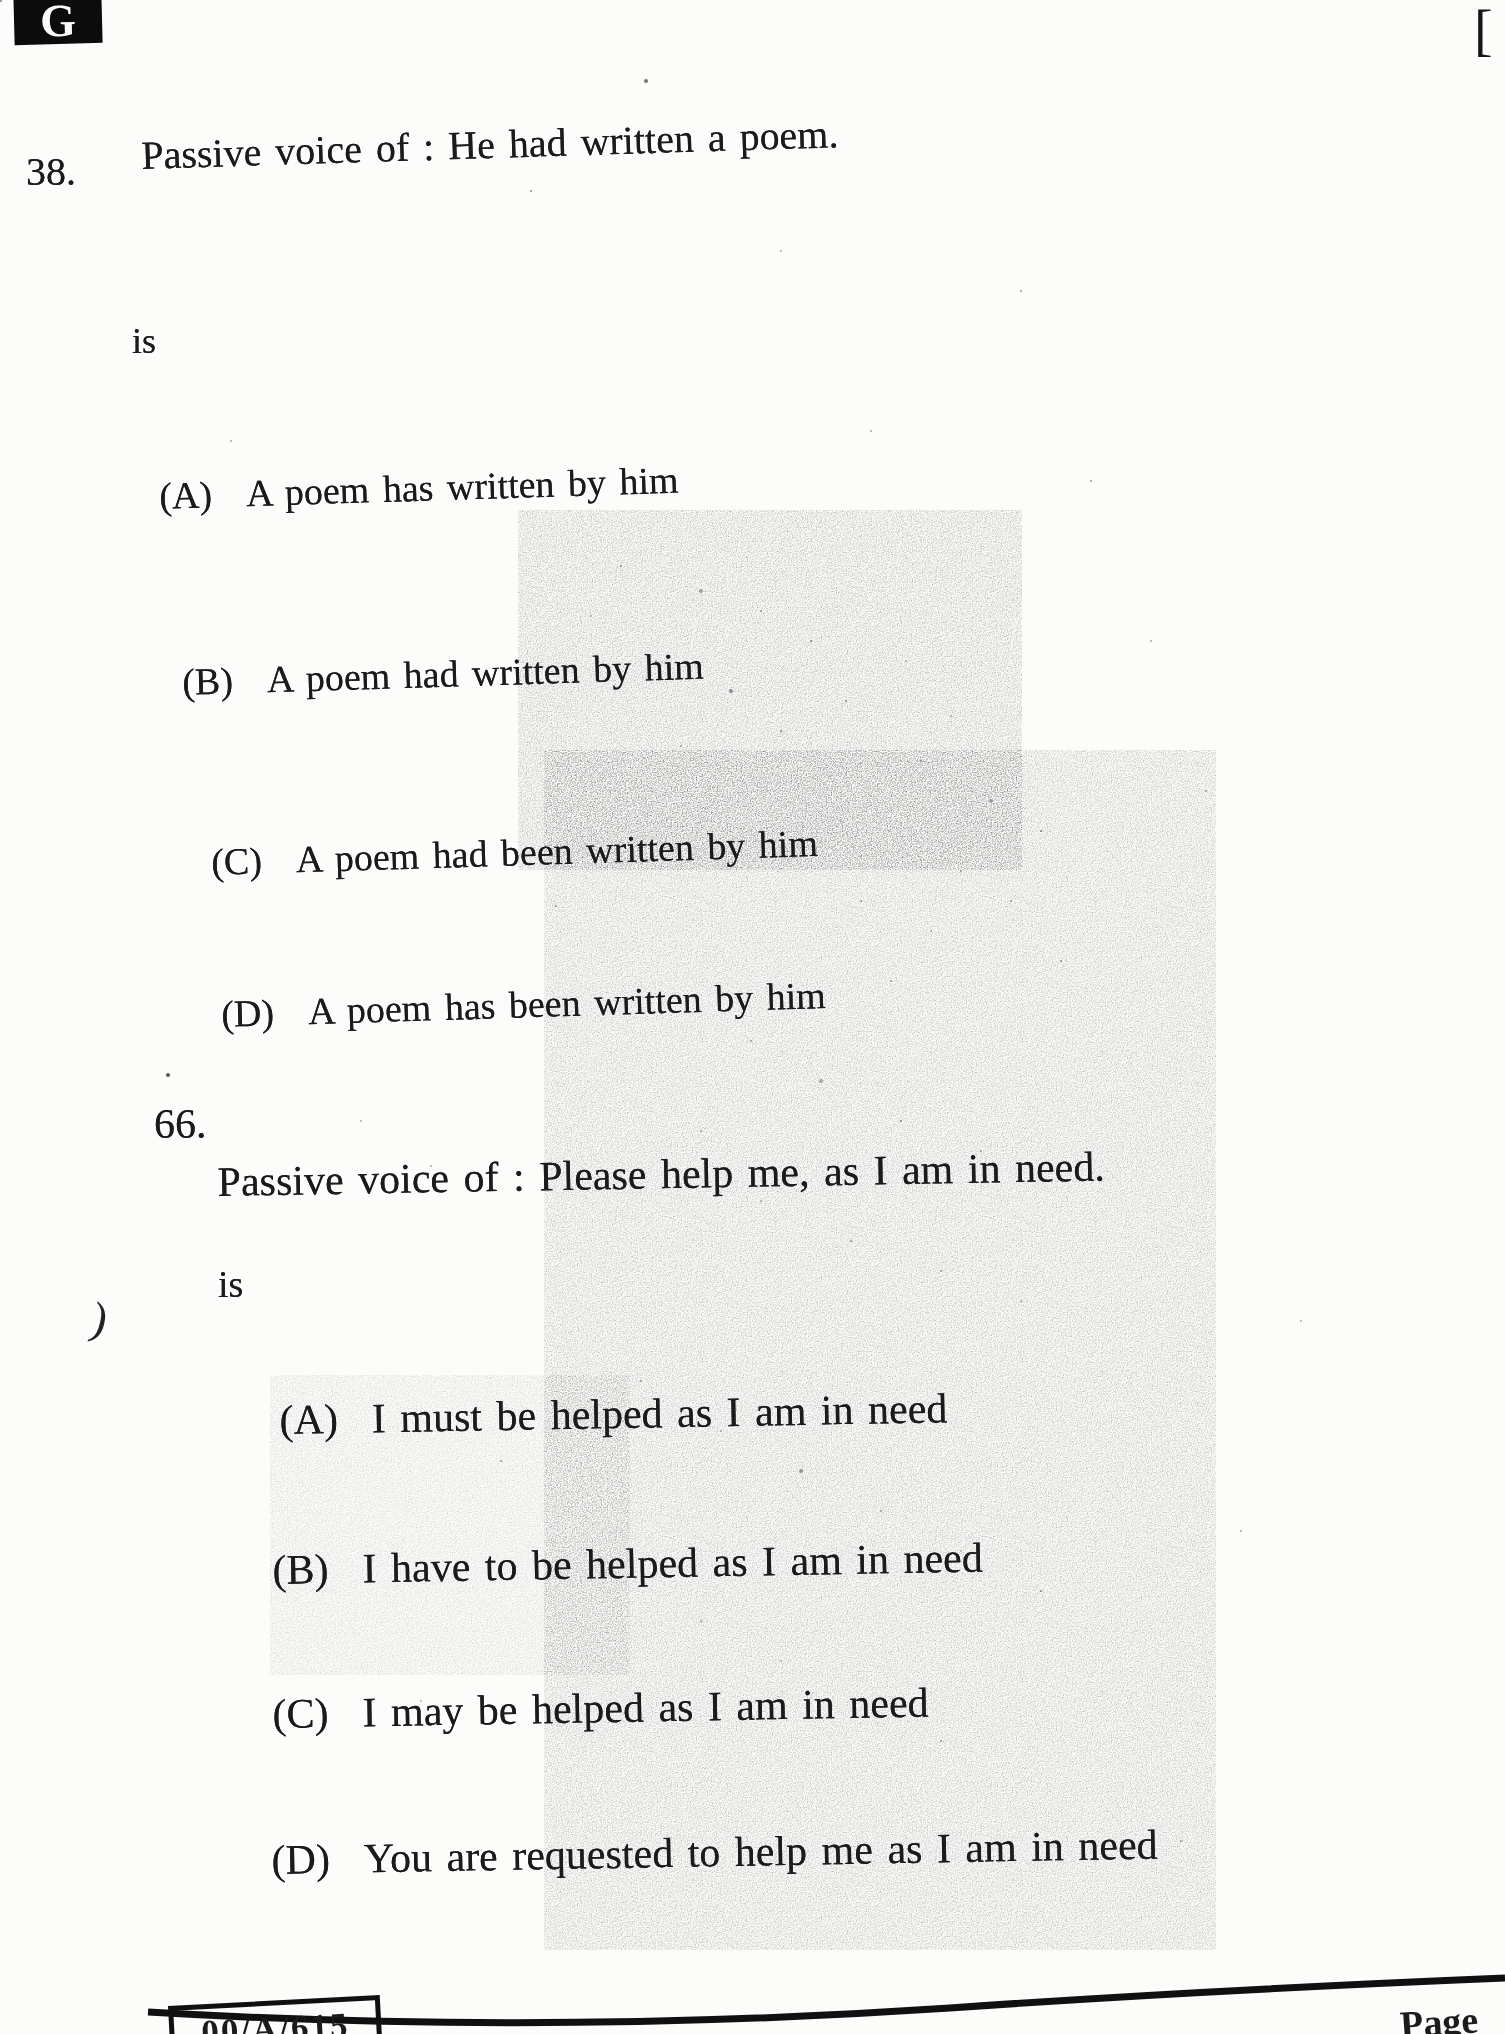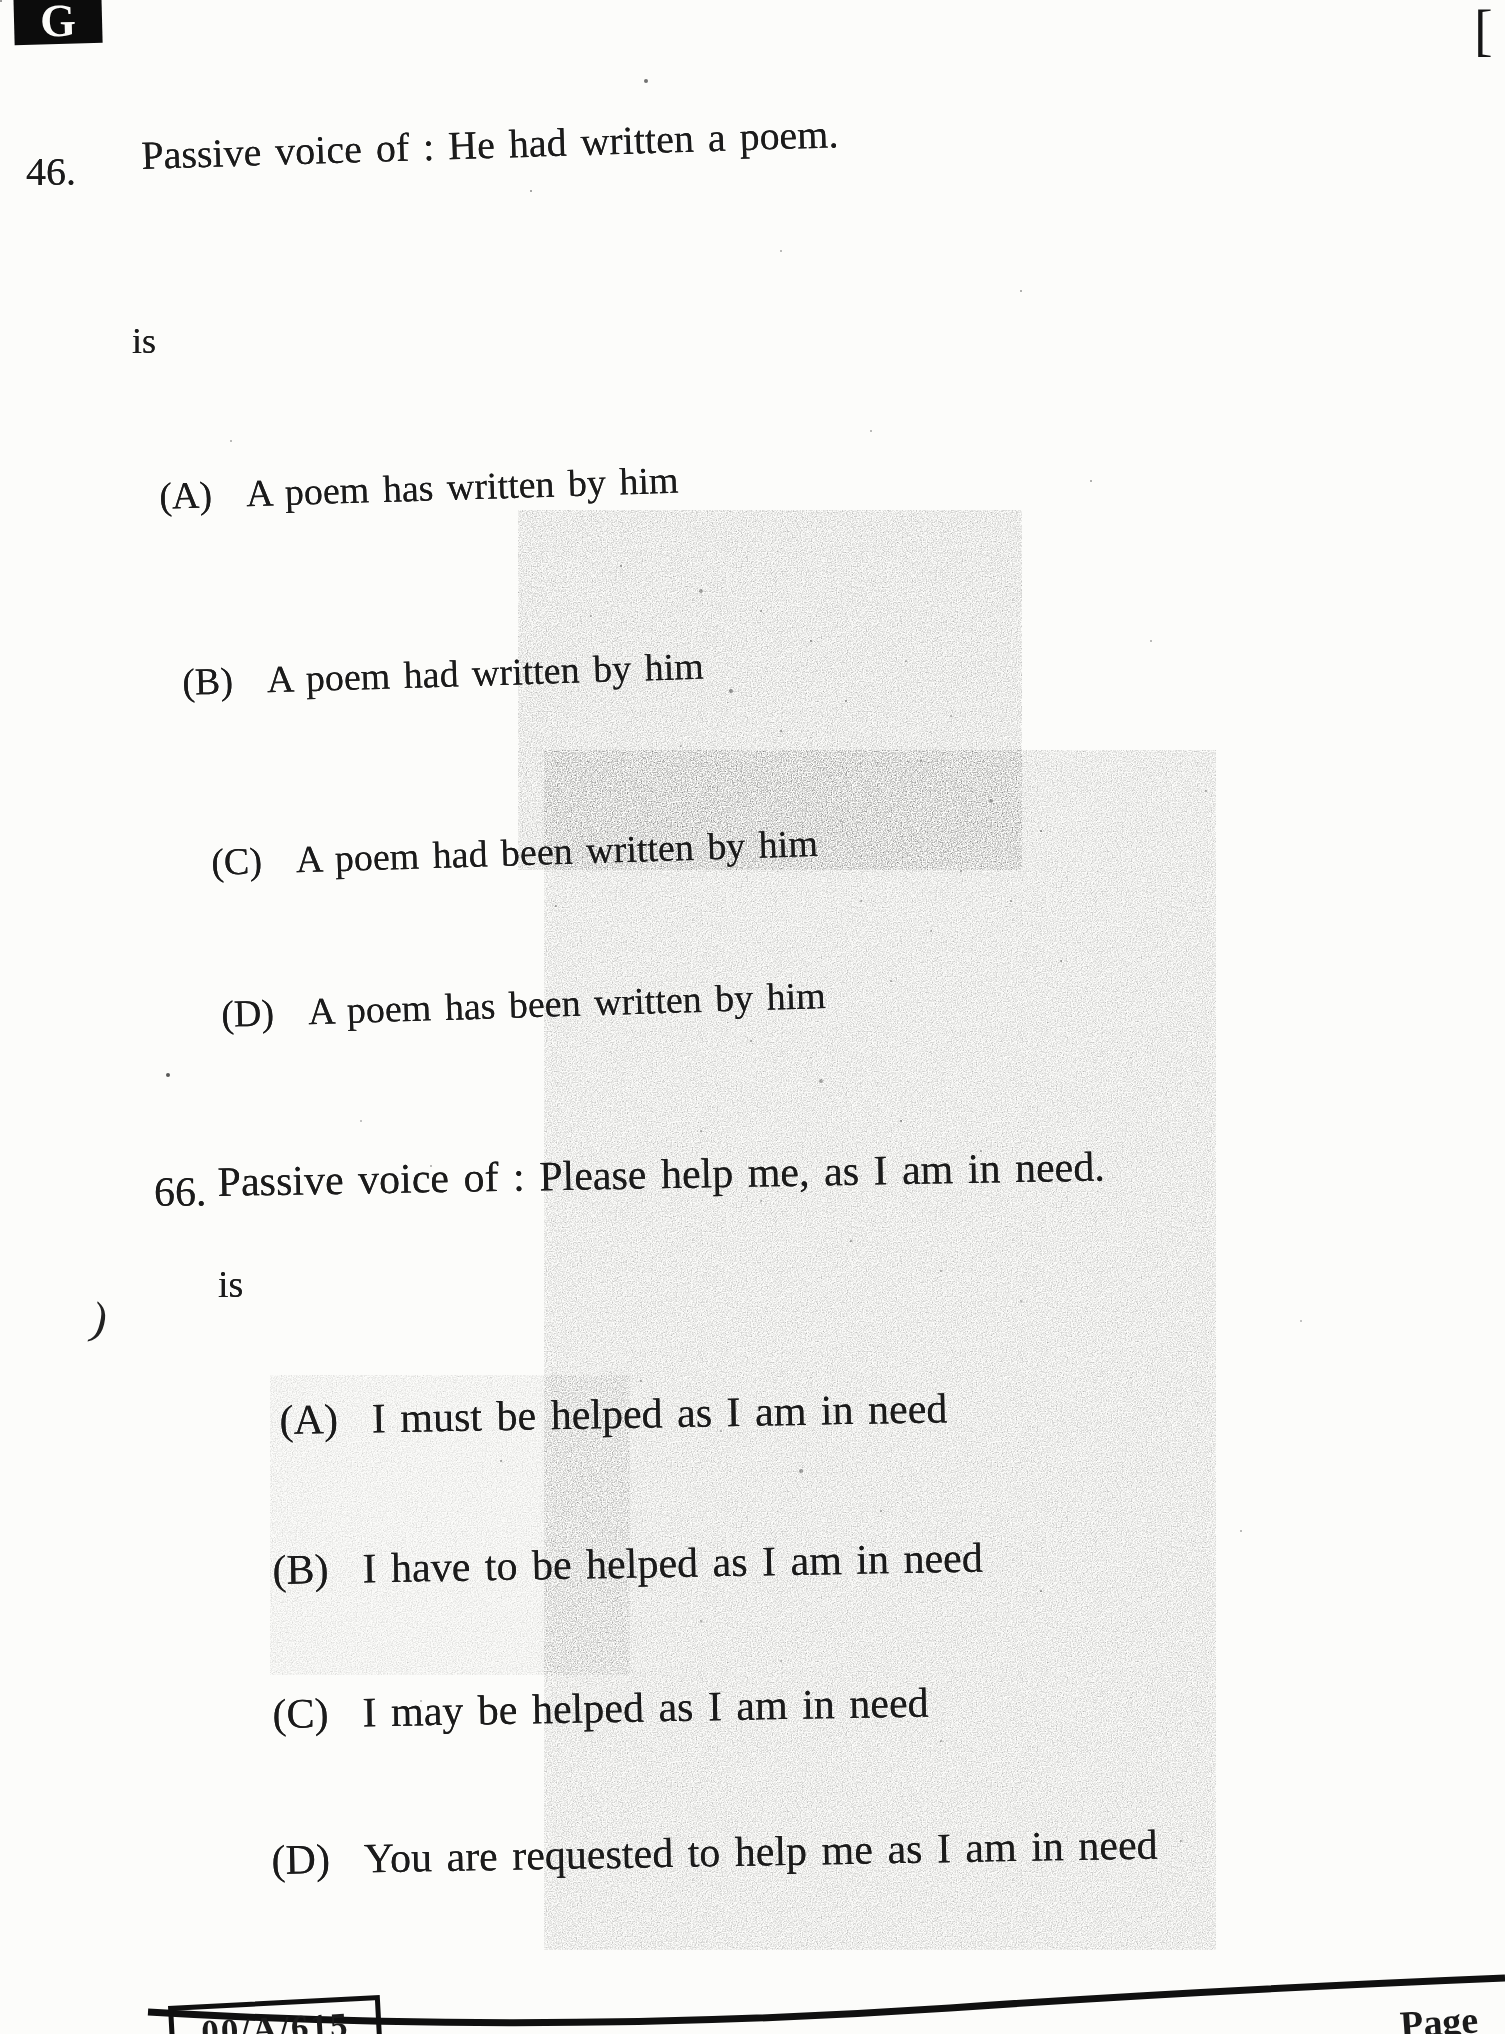--- a/index.html
+++ b/index.html
@@ -102,21 +102,21 @@
     <rect x="560" y="540" width="420" height="300" filter="url(#grain)" opacity="0.55"></rect>
     <rect x="600" y="850" width="560" height="1000" filter="url(#grain)" opacity="0.5"></rect>
     <rect x="300" y="1400" width="300" height="250" filter="url(#grain)" opacity="0.3"></rect>
   </svg>
 
   <div class="g-tag">
     <span>G</span>
   </div>
   <div class="bracket abs">[</div>
 
-  <div class="abs qnum ink" style="left:26px;top:148px">46.</div>
+  <div class="abs qnum ink" style="left:26px;top:148px">38.</div>
   <div class="abs prompt ink rotA" style="left:142px;top:132px">Passive voice of : He had written a poem.</div>
   <div class="abs suffix ink" style="left:132px;top:320px">is</div>
 
   <div class="abs rotA" style="left:160px;top:474px">
     <span class="opt opt65 ink">
       <span class="lbl">(A)</span>
       <span class="txt">A poem has written by him</span>
     </span>
   </div>
   <div class="abs rotA" style="left:183px;top:660px">
@@ -131,21 +131,21 @@
       <span class="txt">A poem had been written by him</span>
     </span>
   </div>
   <div class="abs rotA" style="left:222px;top:992px">
     <span class="opt opt65 ink">
       <span class="lbl">(D)</span>
       <span class="txt">A poem has been written by him</span>
     </span>
   </div>
 
-  <div class="abs qnum ink" style="left:154px;top:1168px;font-size:42px">66.</div>
+  <div class="abs qnum ink" style="left:154px;top:1100px;font-size:42px">66.</div>
   <div class="abs prompt ink rotB" style="left:218px;top:1158px;font-size:42px">Passive voice of : Please help me, as I am in need.</div>
   <div class="abs suffix ink" style="left:218px;top:1262px;font-size:38px">is</div>
 
   <div class="stray-paren">)</div>
 
   <div class="abs rotB" style="left:280px;top:1396px">
     <span class="opt opt66 ink">
       <span class="lbl">(A)</span>
       <span class="txt">I must be helped as I am in need</span>
     </span>

